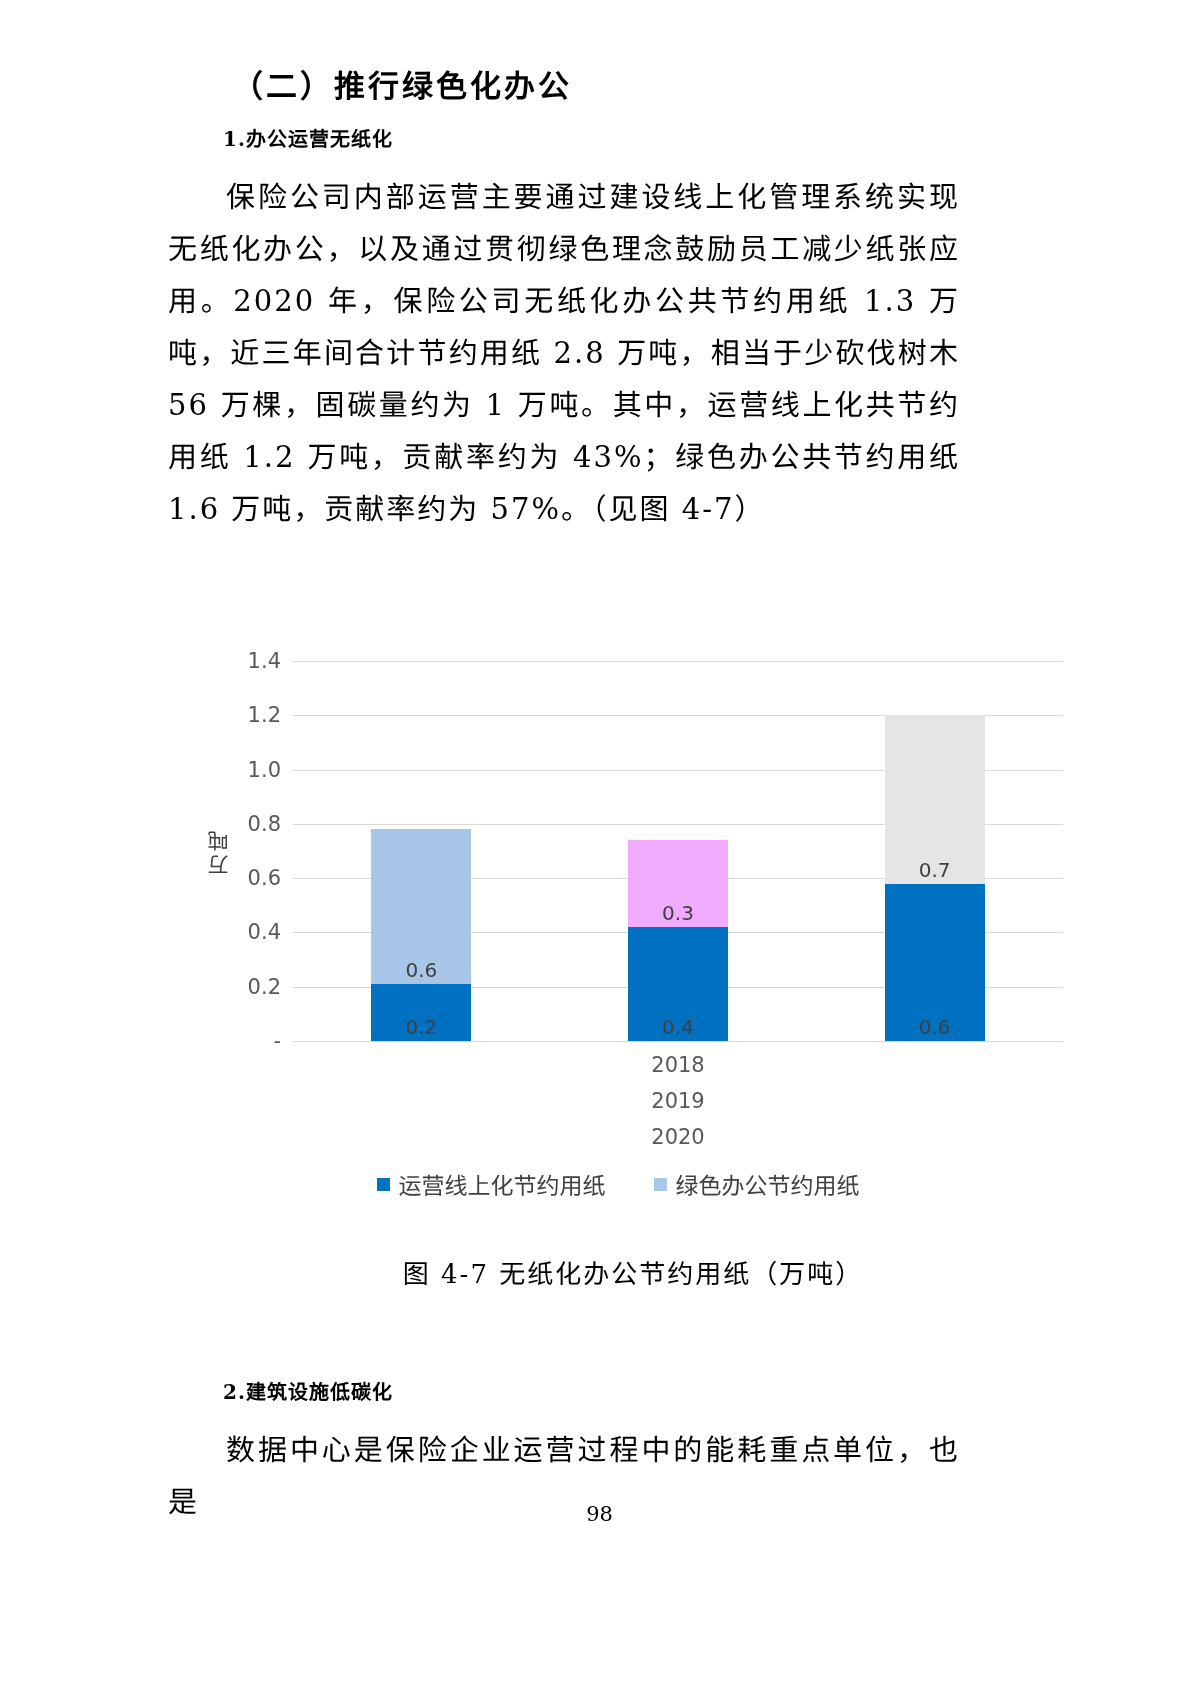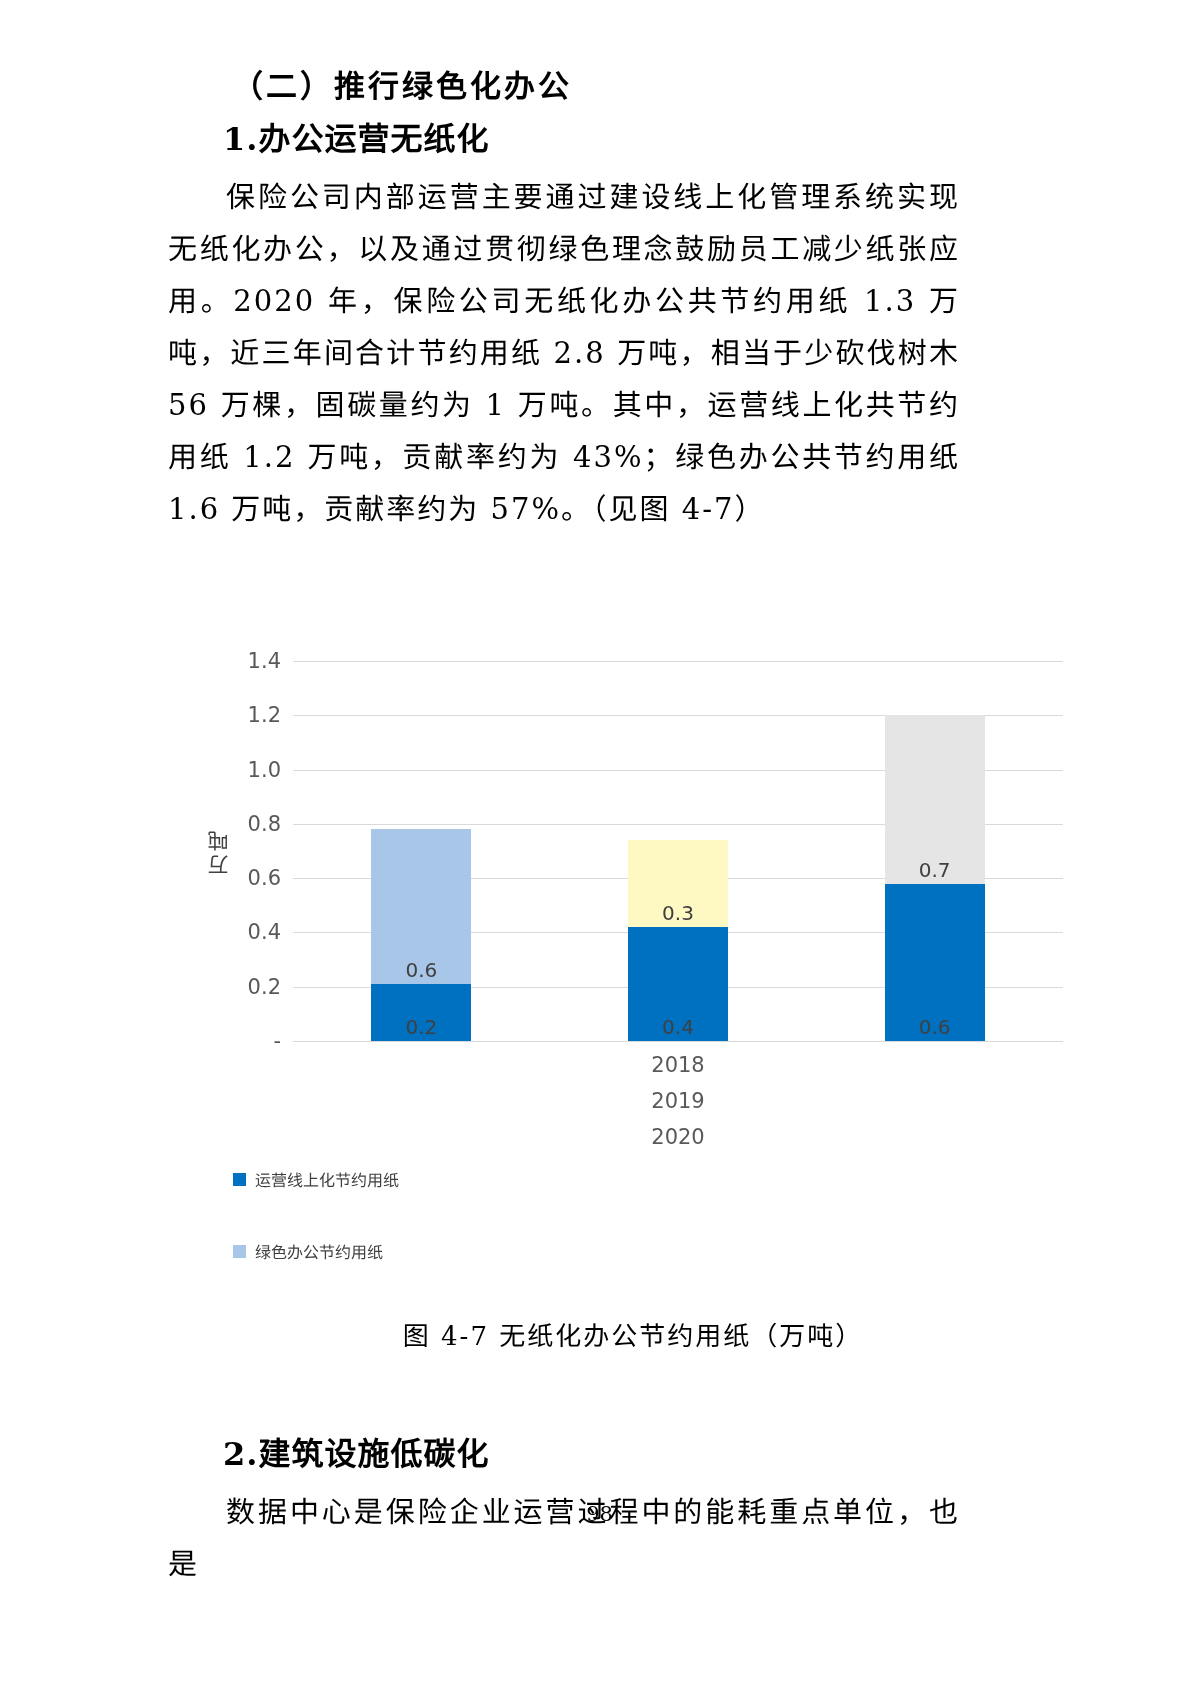--- a/index.html
+++ b/index.html
@@ -10,21 +10,21 @@
     overflow:hidden;
     font-family:"DejaVu Serif","Liberation Serif",serif;
     color:#000000;
   }
   .content{padding:64px 0 0 168px;width:792px;}
   .h1{
     font-size:31px;font-weight:bold;line-height:44px;
     margin:0 0 9px 64px;letter-spacing:3px;
   }
   .h2{
-    font-size:32px;font-weight:bold;line-height:44px;
+    font-size:20px;font-weight:bold;line-height:44px;
     margin:0 0 10px 55px;letter-spacing:1px;
   }
   .para{
     font-size:29px;line-height:52px;margin:0;
     text-align:justify;text-indent:58px;letter-spacing:2px;
     width:792px;
   }
   
   .chart-wrap{
     width:860px;margin:126px 0 0 35px;
@@ -51,21 +51,21 @@
   .seg{position:relative;width:100%;}
   .seg-lbl{
     position:absolute;bottom:4px;left:0;right:0;text-align:center;
     font-size:20px;color:#404040;line-height:1;
   }
   .x-labels{display:flex;width:770px;margin-left:90px;flex-direction:column;}
   .x-lbl{flex:1;text-align:center;font-size:21px;color:#595959;padding-top:12px;}
   .legend{
     display:flex;justify-content:center;gap:48px;
     width:770px;margin:18px 0 0 30px;
-    font-size:16px;color:#404040;flex-direction:column;
+    font-size:23px;color:#404040;
   }
   .legend-item{display:flex;align-items:center;gap:9px;}
   .swatch{width:13px;height:13px;display:inline-block;}
   
   .fig-caption{
     width:860px;margin:52px 0 0 35px;text-align:center;
     font-size:26px;letter-spacing:2px;
   }
   .h2.second{margin-top:80px;}
   .page-num{
@@ -113,21 +113,21 @@
                 <div class="seg-lbl">0.2</div>
               </div>
               <div class="seg" style="height: 154.714px; background: rgb(168, 198, 232);">
                 <div class="seg-lbl">0.6</div>
               </div>
             </div>
             <div class="bar" style="left: 335px;">
               <div class="seg" style="height: 114px; background: rgb(0, 112, 192);">
                 <div class="seg-lbl">0.4</div>
               </div>
-              <div class="seg" style="height: 86.8571px; background: #fef9c3;">
+              <div class="seg" style="height: 86.8571px; background: #f0abfc;">
                 <div class="seg-lbl">0.3</div>
               </div>
             </div>
             <div class="bar" style="left: 591.667px;">
               <div class="seg" style="height: 157.429px; background: rgb(0, 112, 192);">
                 <div class="seg-lbl">0.6</div>
               </div>
               <div class="seg" style="height: 169px; background: #e5e5e5;">
                 <div class="seg-lbl">0.7</div>
               </div>

